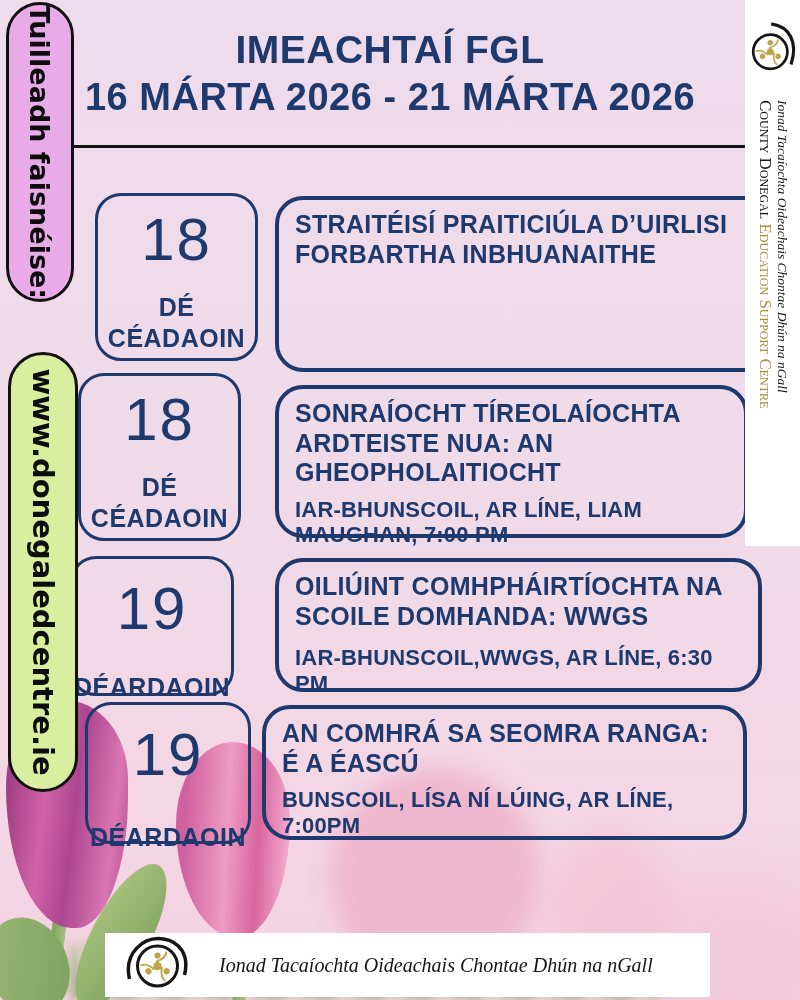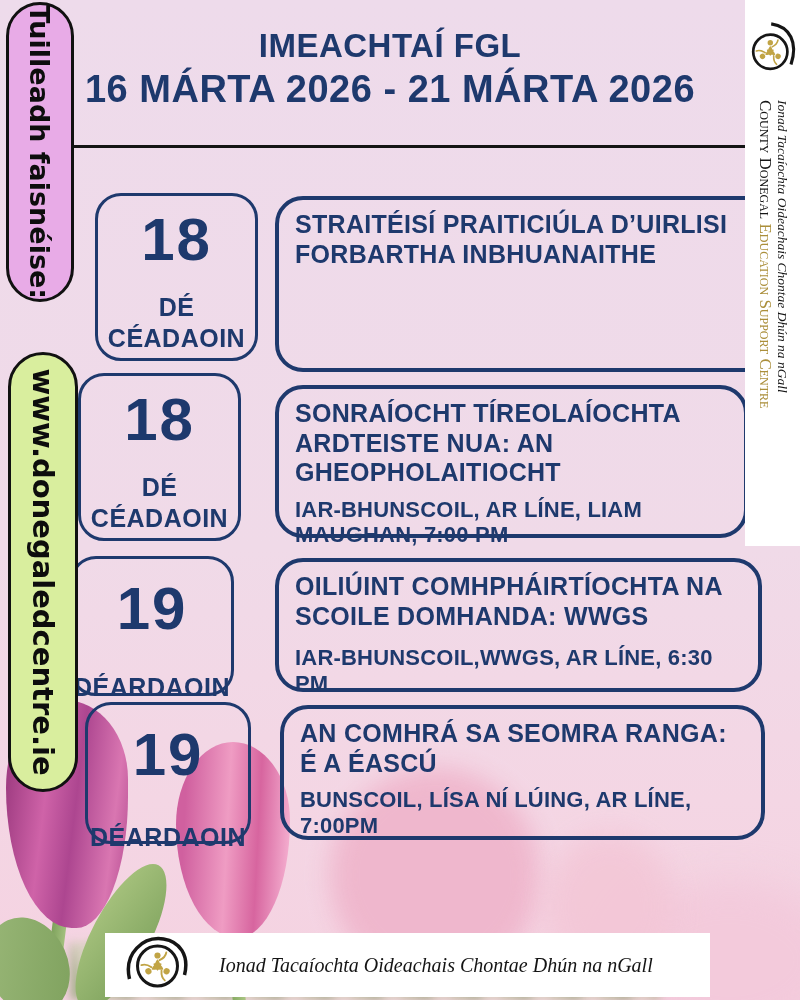--- a/index.html
+++ b/index.html
@@ -3,21 +3,21 @@
 <meta charset="utf-8">
 <style>
   html,body{margin:0;padding:0;background:#555;}
   #poster{
     position:relative;width:800px;height:1000px;overflow:hidden;
     background:linear-gradient(180deg,#eedbeb 0%,#f0dae8 55%,#f4d6e4 80%,#f5d2e1 100%);
     font-family:"Liberation Sans",sans-serif;
   }
   
   .title{position:absolute;left:60px;top:26px;width:660px;text-align:center;color:#1e396d;font-weight:bold;line-height:1.22;letter-spacing:.5px;}
-  .title .l1{font-size:33px;}
+  .title .l1{font-size:39px;}
   .title .l2{font-size:38px;}
   .divider{position:absolute;left:40px;top:145px;width:715px;height:3px;background:#141414;}
   
   .vwrap{position:absolute;}
   .vpill{
     transform-origin:top left;border:3px solid #111;display:flex;align-items:center;justify-content:center;
     font-weight:bold;color:#0d0d0d;font-family:"DejaVu Sans",sans-serif;white-space:nowrap;box-sizing:border-box;
   }
   #pill-info-wrap{left:6px;top:2px;width:68px;height:300px;z-index:4;}
   #pill-info{width:300px;height:68px;border-radius:34px;background:#e8abe7;font-size:27px;transform:rotate(90deg) translateY(-68px);}
@@ -30,41 +30,41 @@
   .strip-text{
     width:448px;height:55px;transform-origin:top left;transform:rotate(90deg) translateY(-55px);
     display:flex;flex-direction:column;justify-content:center;line-height:1.15;padding-left:2px;box-sizing:border-box;
   }
   .org-irish{font-family:"Liberation Serif",serif;font-style:italic;font-size:13.5px;color:#141414;white-space:nowrap;}
   .org-caps{font-family:"Liberation Serif",serif;font-variant:small-caps;font-size:17px;white-space:nowrap;}
   .org-black{color:#161616;}
   .org-gold{color:#ab8f3b;}
   
   .datebox{position:absolute;border:3px solid #1e396d;border-radius:26px;color:#1e396d;text-align:center;z-index:2;}
-  .datebox .day{font-size:60px;font-weight:bold;line-height:1;margin-top:14px;letter-spacing:2px;}
+  .datebox .day{font-size:60px;font-weight:normal;line-height:1;margin-top:14px;letter-spacing:2px;}
   .datebox .weekday{position:absolute;left:-10px;right:-10px;font-size:25px;font-weight:bold;line-height:1.25;letter-spacing:.5px;margin-top:21px;}
   #d1{left:95px;top:193px;width:157px;height:162px;}
   #d1 .weekday{bottom:4px;}
   #d2{left:78px;top:373px;width:157px;height:162px;}
   #d2 .weekday{bottom:4px;}
   #d3{left:70px;top:556px;width:158px;height:134px;}
   #d3 .day{margin-top:20px;}
   #d3 .weekday{bottom:-10px;}
   #d4{left:85px;top:702px;width:160px;height:136px;}
   #d4 .day{margin-top:20px;}
   #d4 .weekday{bottom:-12px;}
   
   .card{position:absolute;border:4px solid #1e396d;border-radius:28px;color:#1e396d;padding:10px 16px;box-sizing:border-box;z-index:2;}
   .card .etitle{font-size:25px;font-weight:bold;line-height:1.18;letter-spacing:.3px;}
   .card .edetails{font-size:22px;font-weight:bold;line-height:1.18;margin-top:9px;letter-spacing:.2px;}
   #c1{left:275px;top:196px;width:564px;height:176px;}
   #c2{left:275px;top:385px;width:473px;height:153px;}
   #c3{left:275px;top:558px;width:487px;height:134px;}
   #c3 .edetails{margin-top:14px;}
-  #c4{left:280px;top:705px;width:485px;height:135px;}
+  #c4{left:262px;top:705px;width:485px;height:135px;}
   
   .banner{position:absolute;left:105px;top:933px;width:605px;height:64px;background:#ffffff;z-index:5;display:flex;align-items:center;}
   .banner .logo-lg{width:92px;height:60px;margin-left:8px;flex:0 0 auto;}
   .banner-text{margin-left:14px;line-height:1.1;}
   .banner-text .org-irish{font-size:20px;}
   .banner-text .org-caps{font-size:27px;}
   
   .photo{position:absolute;inset:0;z-index:1;}
   .blob{position:absolute;}
   .stem1{left:52px;top:838px;width:14px;height:180px;background:linear-gradient(90deg,#7ea25c,#a3c07e);transform:rotate(7deg);}

